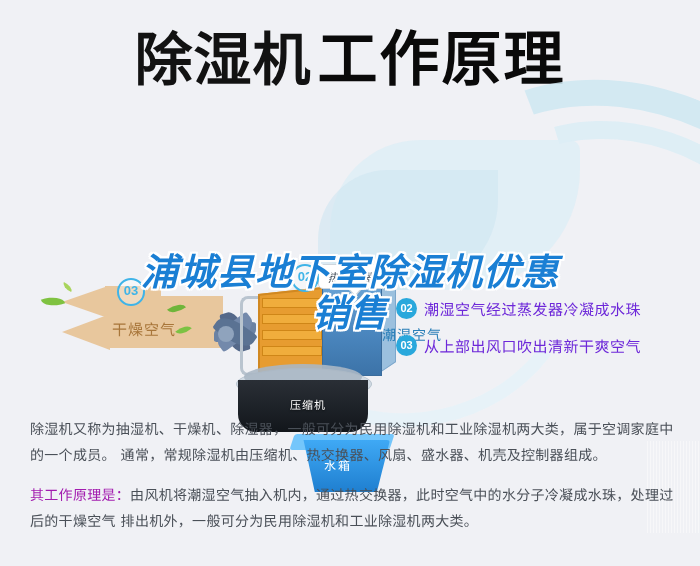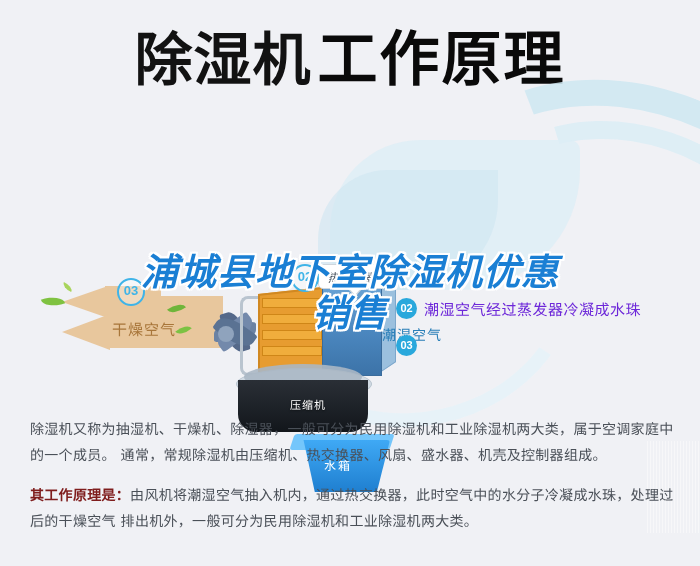--- a/index.html
+++ b/index.html
@@ -251,21 +251,21 @@
 
   
   .copy{position:absolute;left:30px;top:416px;width:644px;}
   .copy p{
     margin:0 0 6px 0;
     font-size:14px;line-height:26px;color:#4a5058;
     letter-spacing:.3px;
     font-family:"DejaVu Sans",sans-serif;
   }
   .copy .para2{margin-top:14px;}
-  .strong{color:#7f1d1d;font-weight:bold;}
+  .strong{color:#a21caf;font-weight:normal;}
 </style>
 </head>
 <body>
 
 <div id="page">
 
   <div class="title-wrap">
     <span class="title-a">除湿机</span><span class="title-b">工作原理</span>
   </div>
 
@@ -346,20 +346,21 @@
     <div class="dia-text t-humid">潮湿空气</div>
   </div>
 
   <div class="legend">
     <div class="legend-row">
       <div class="badge-f">02</div>
       <div class="legend-txt">潮湿空气经过蒸发器冷凝成水珠</div>
     </div>
     <div class="legend-row">
       <div class="badge-f">03</div>
+      <div class="legend-txt">从上部出风口吹出清新干爽空气</div>
     </div>
   </div>
 
   <div class="watermark">
     <div class="wm-line">浦城县地下室除湿机优惠</div>
     <div class="wm-line">销售</div>
   </div>
 
   <div class="copy">
     <p>

